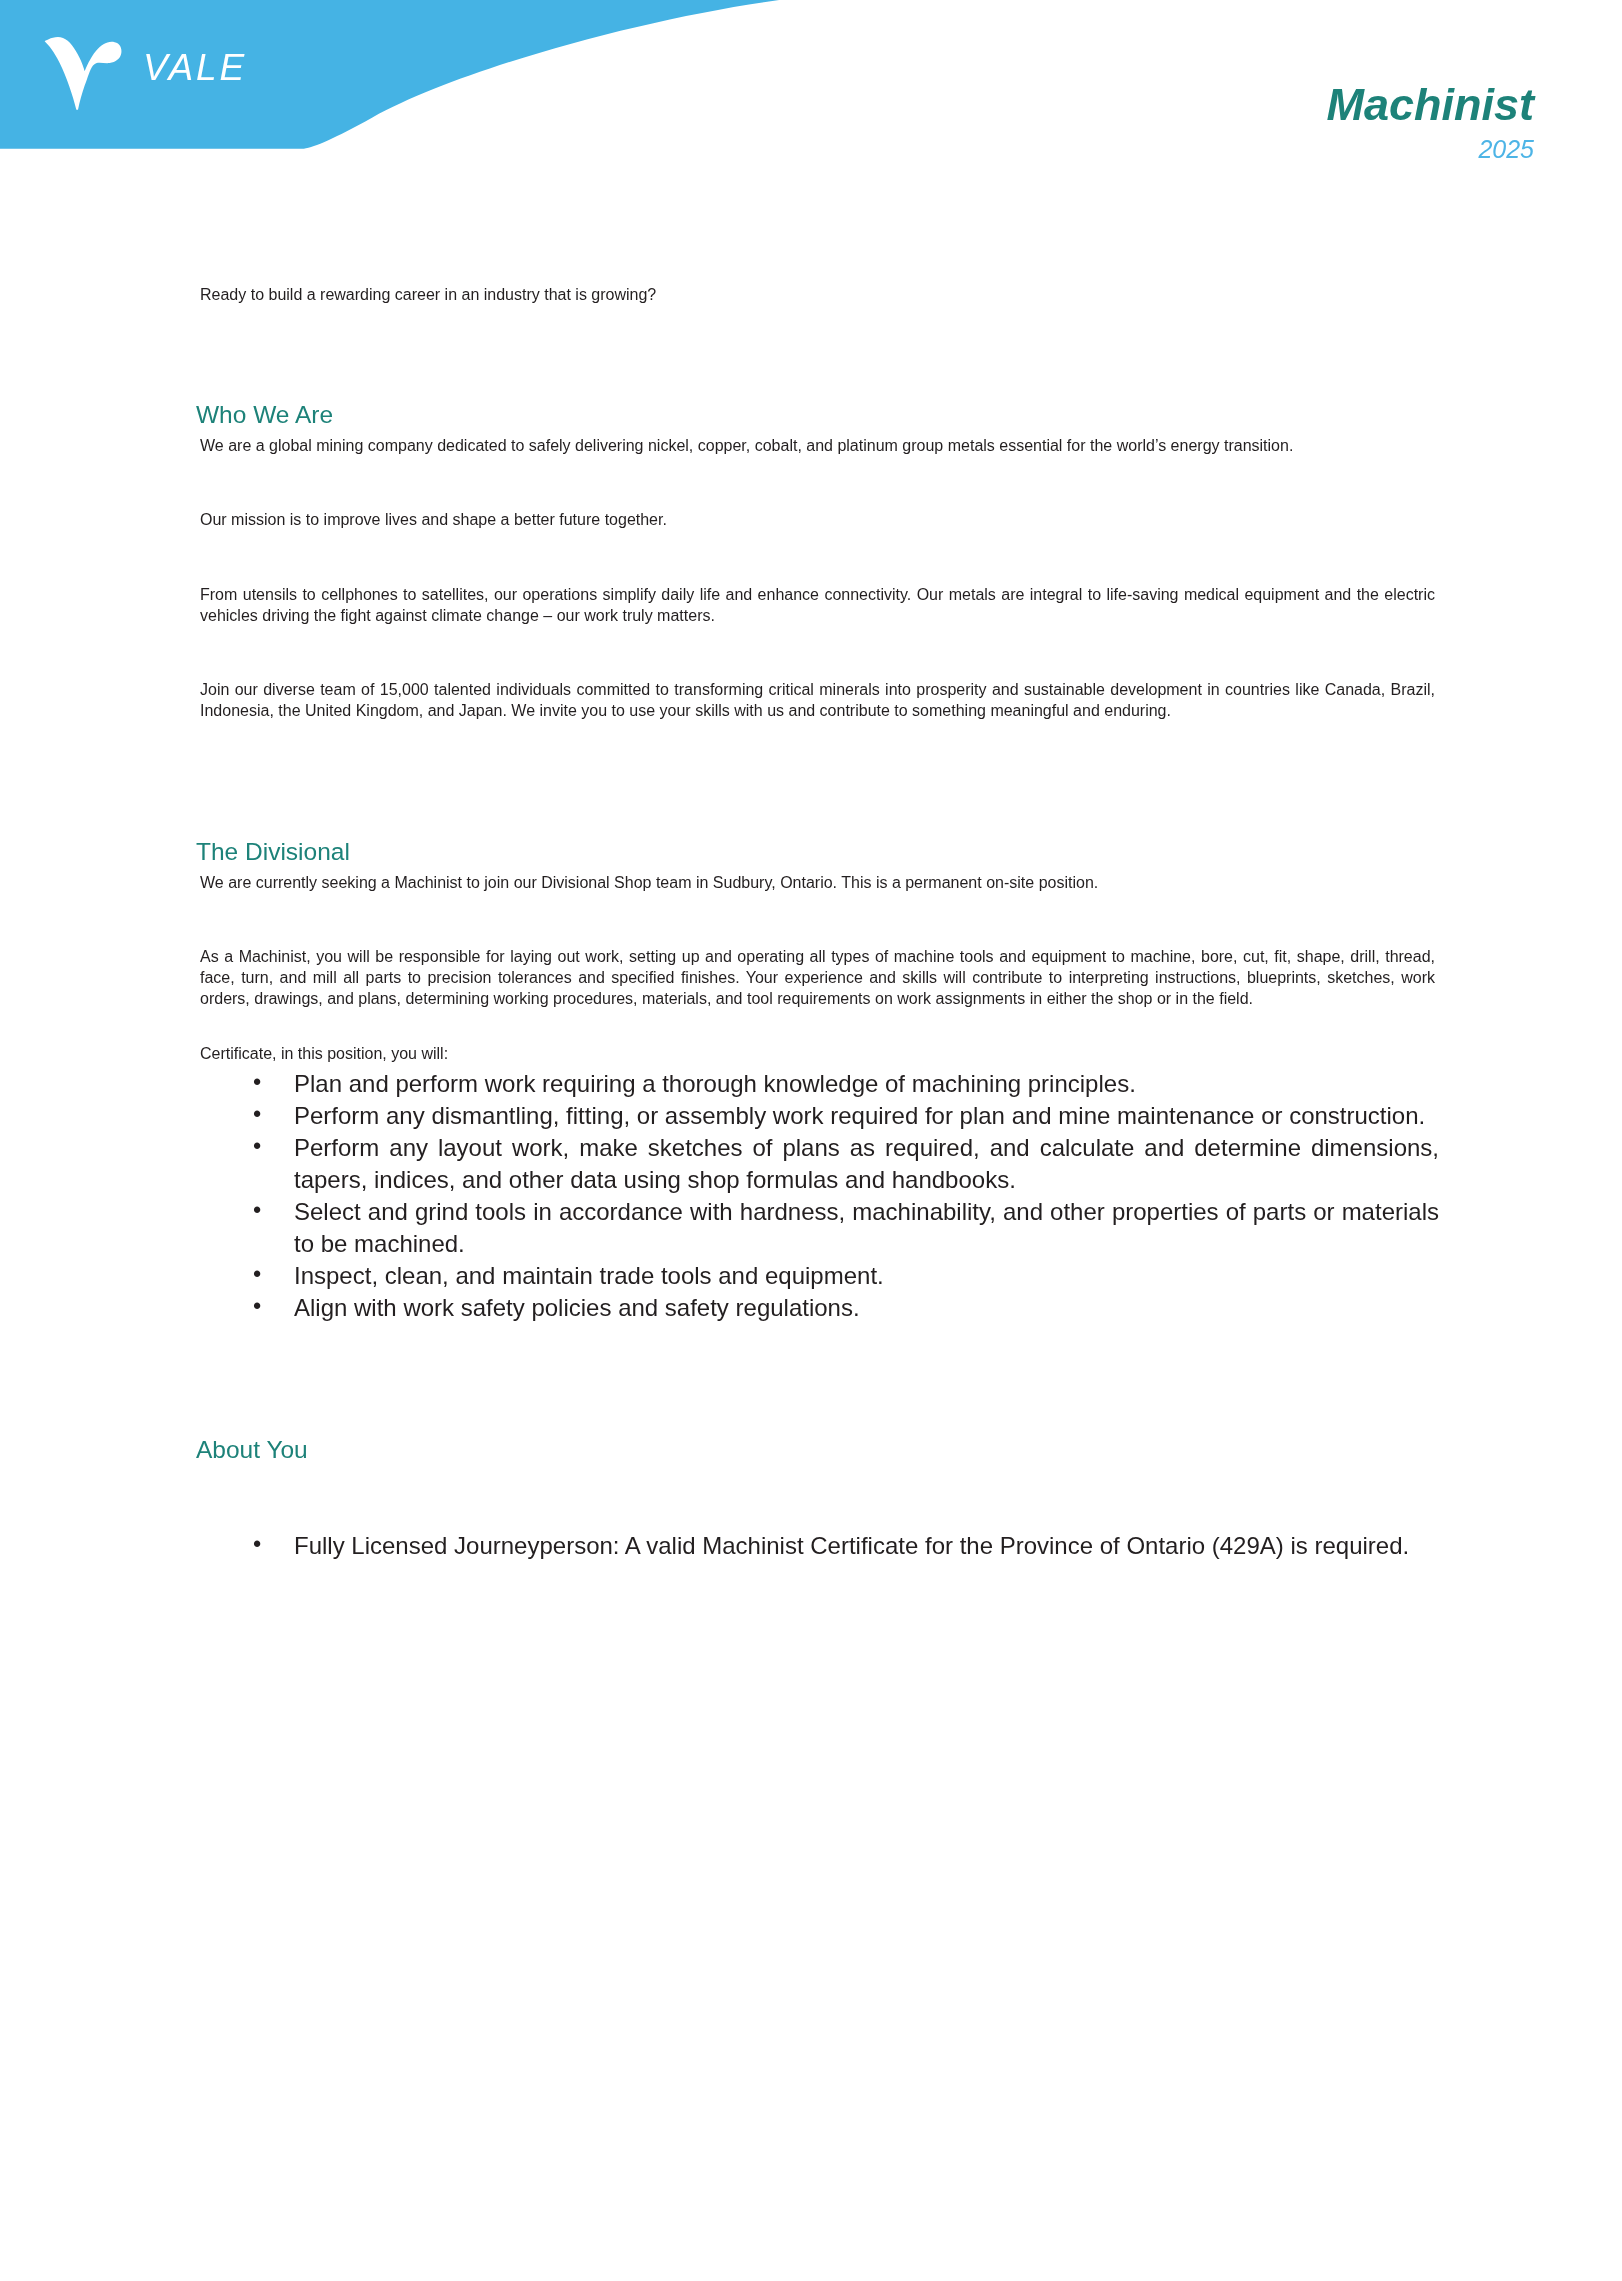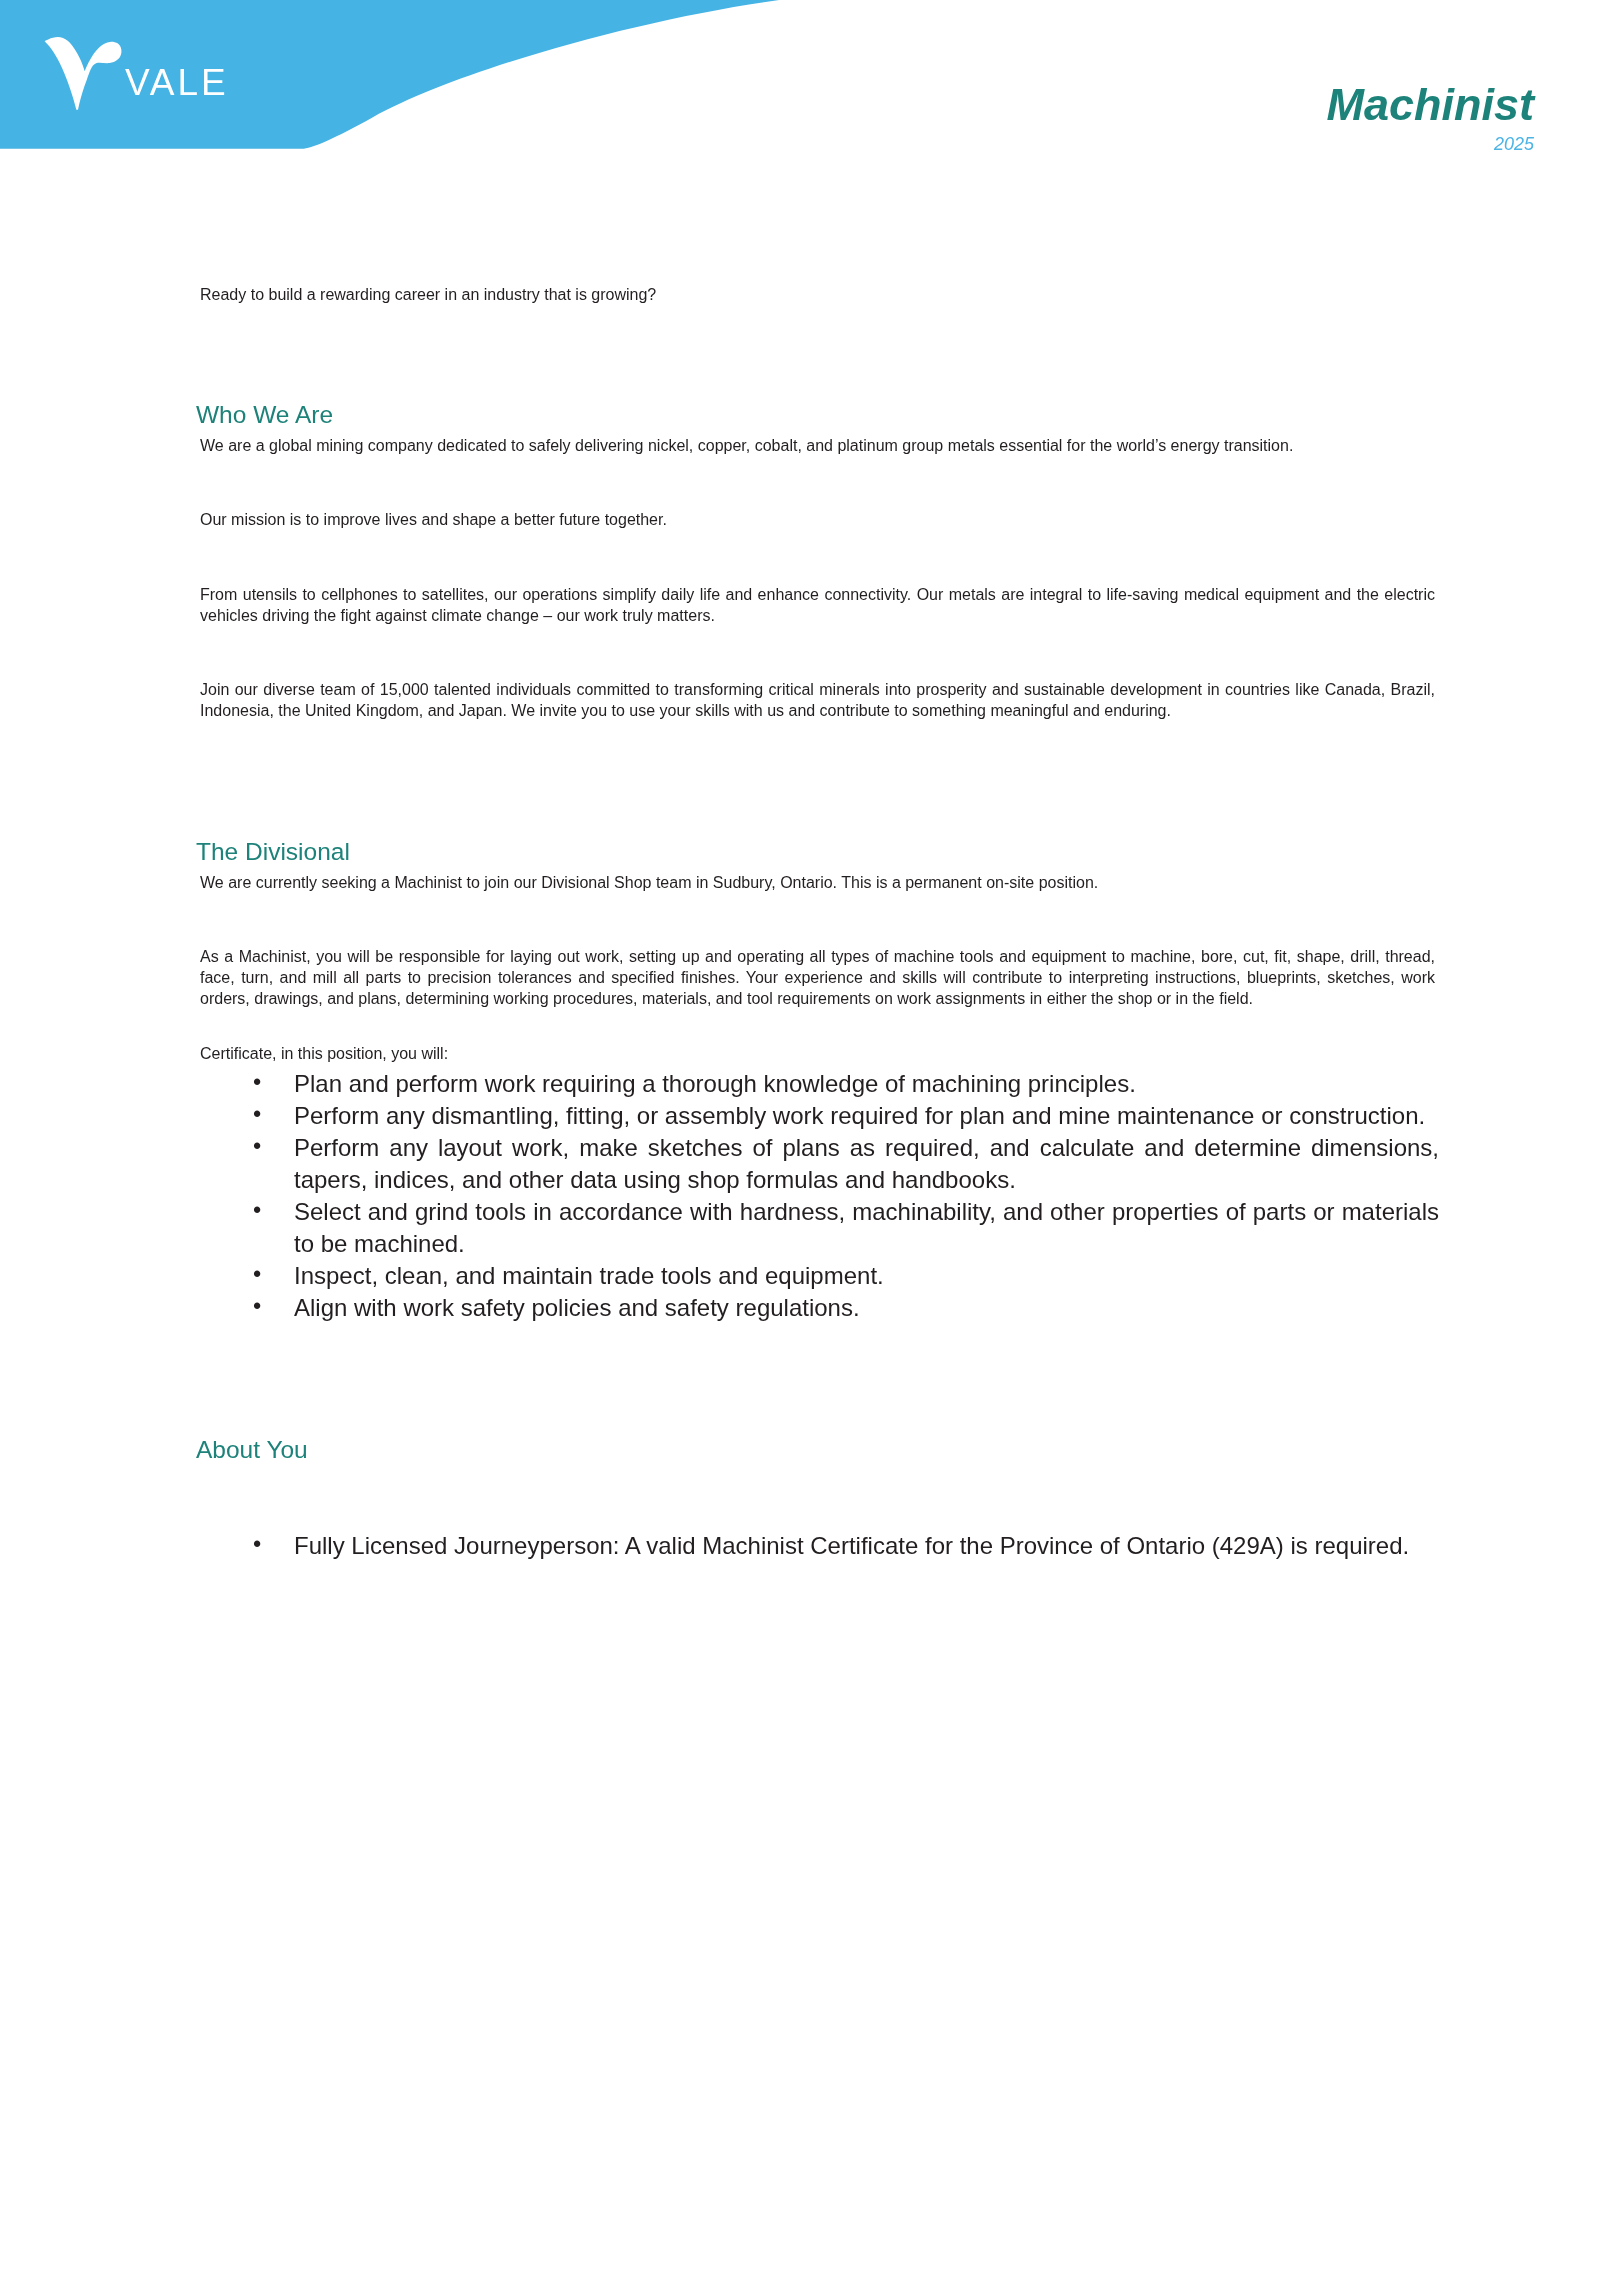--- a/index.html
+++ b/index.html
@@ -33,22 +33,23 @@
     left: 0;
     top: 0;
     width: 1622px;
     height: 225px;
   }
   .brand {
     position: absolute;
     left: 41px;
     top: 33px;
     display: flex;
-    align-items: flex-end;
-    gap: 0;
+    align-items: center;
+    gap: 18px;
+    font-style: italic;
   }
   .brand-mark {
     width: 84px;
     height: 80px;
     display: block;
   }
   .brand-word {
     color: #ffffff;
     font-size: 37px;
     letter-spacing: 2.9px;
@@ -70,21 +71,21 @@
     font-style: italic;
     font-size: 45px;
     font-weight: 700;
     line-height: 1.05;
     letter-spacing: 0px;
     white-space: nowrap;
   }
   .header-year {
     color: #4db4e6;
     font-style: italic;
-    font-size: 18px;
+    font-size: 25px;
     font-weight: 400;
     line-height: 1.2;
     margin-top: 5.9px;
     white-space: nowrap;
   }
 
   
   .content {
     position: absolute;
     left: 196px;

